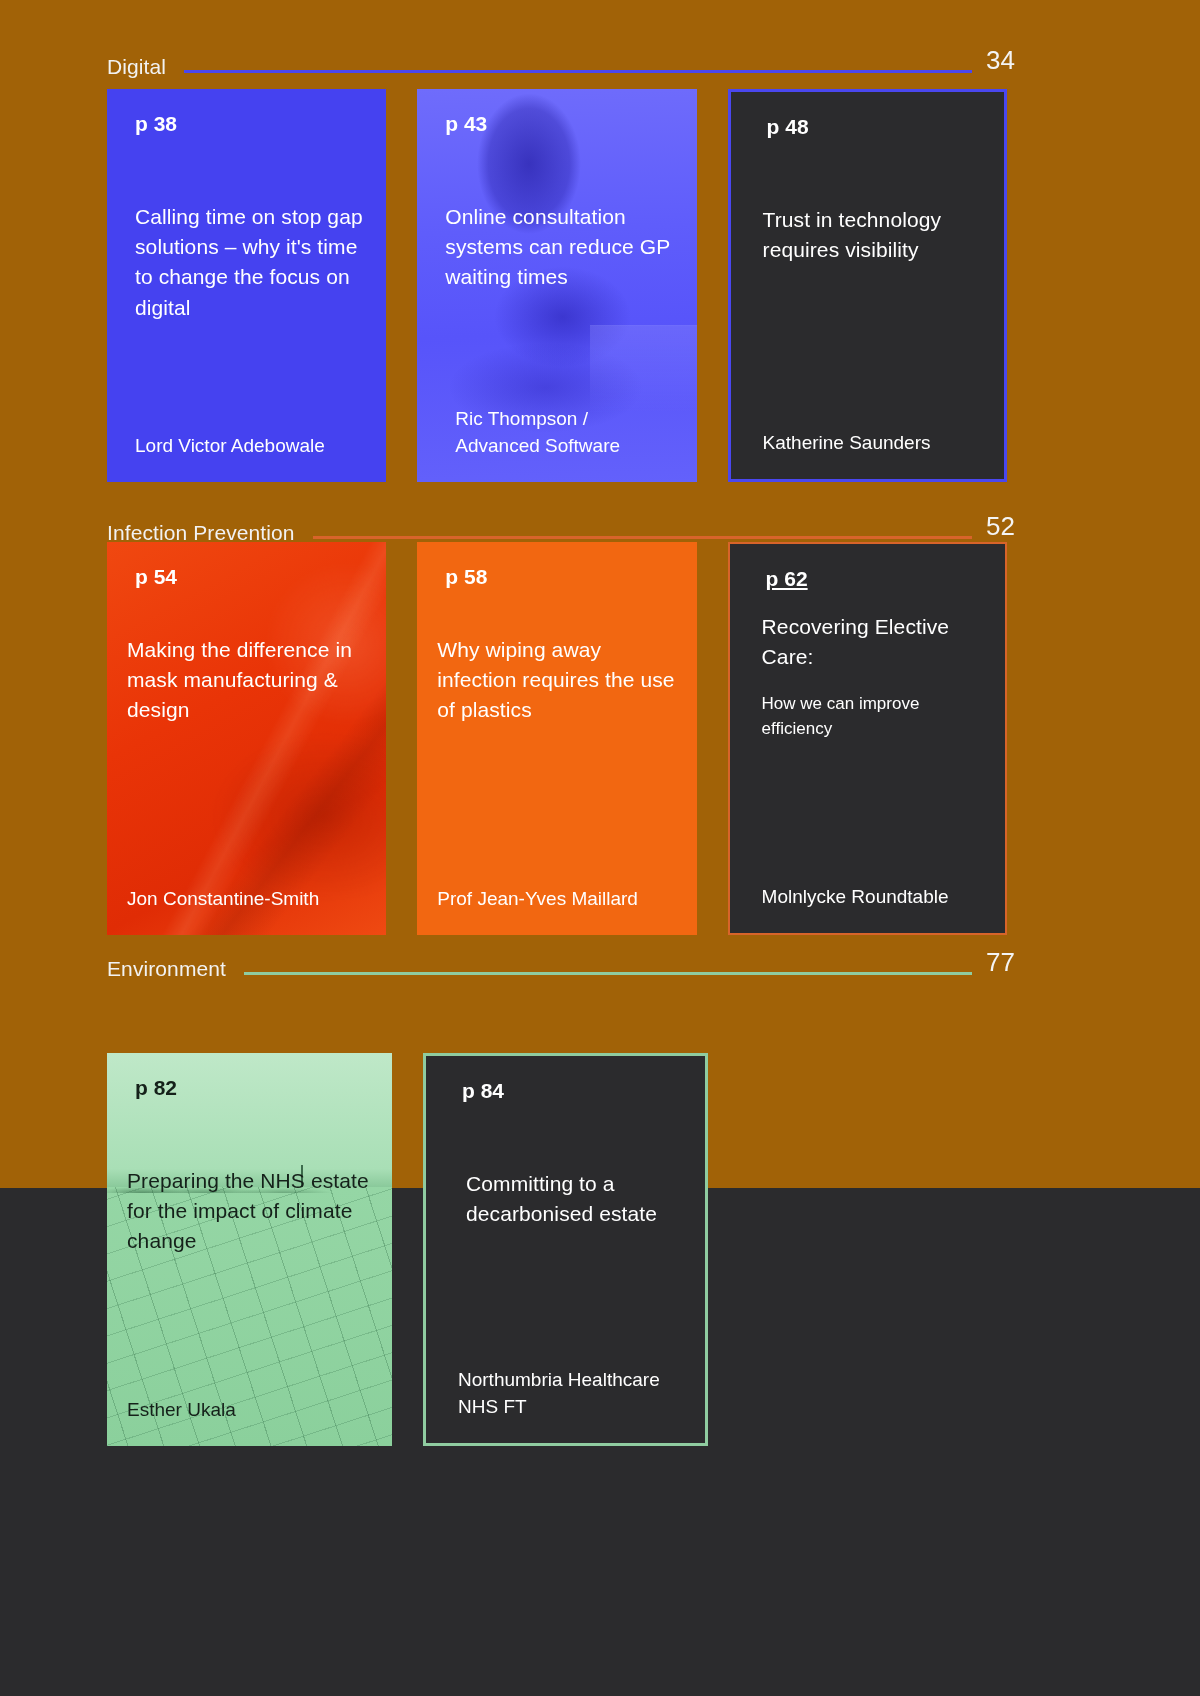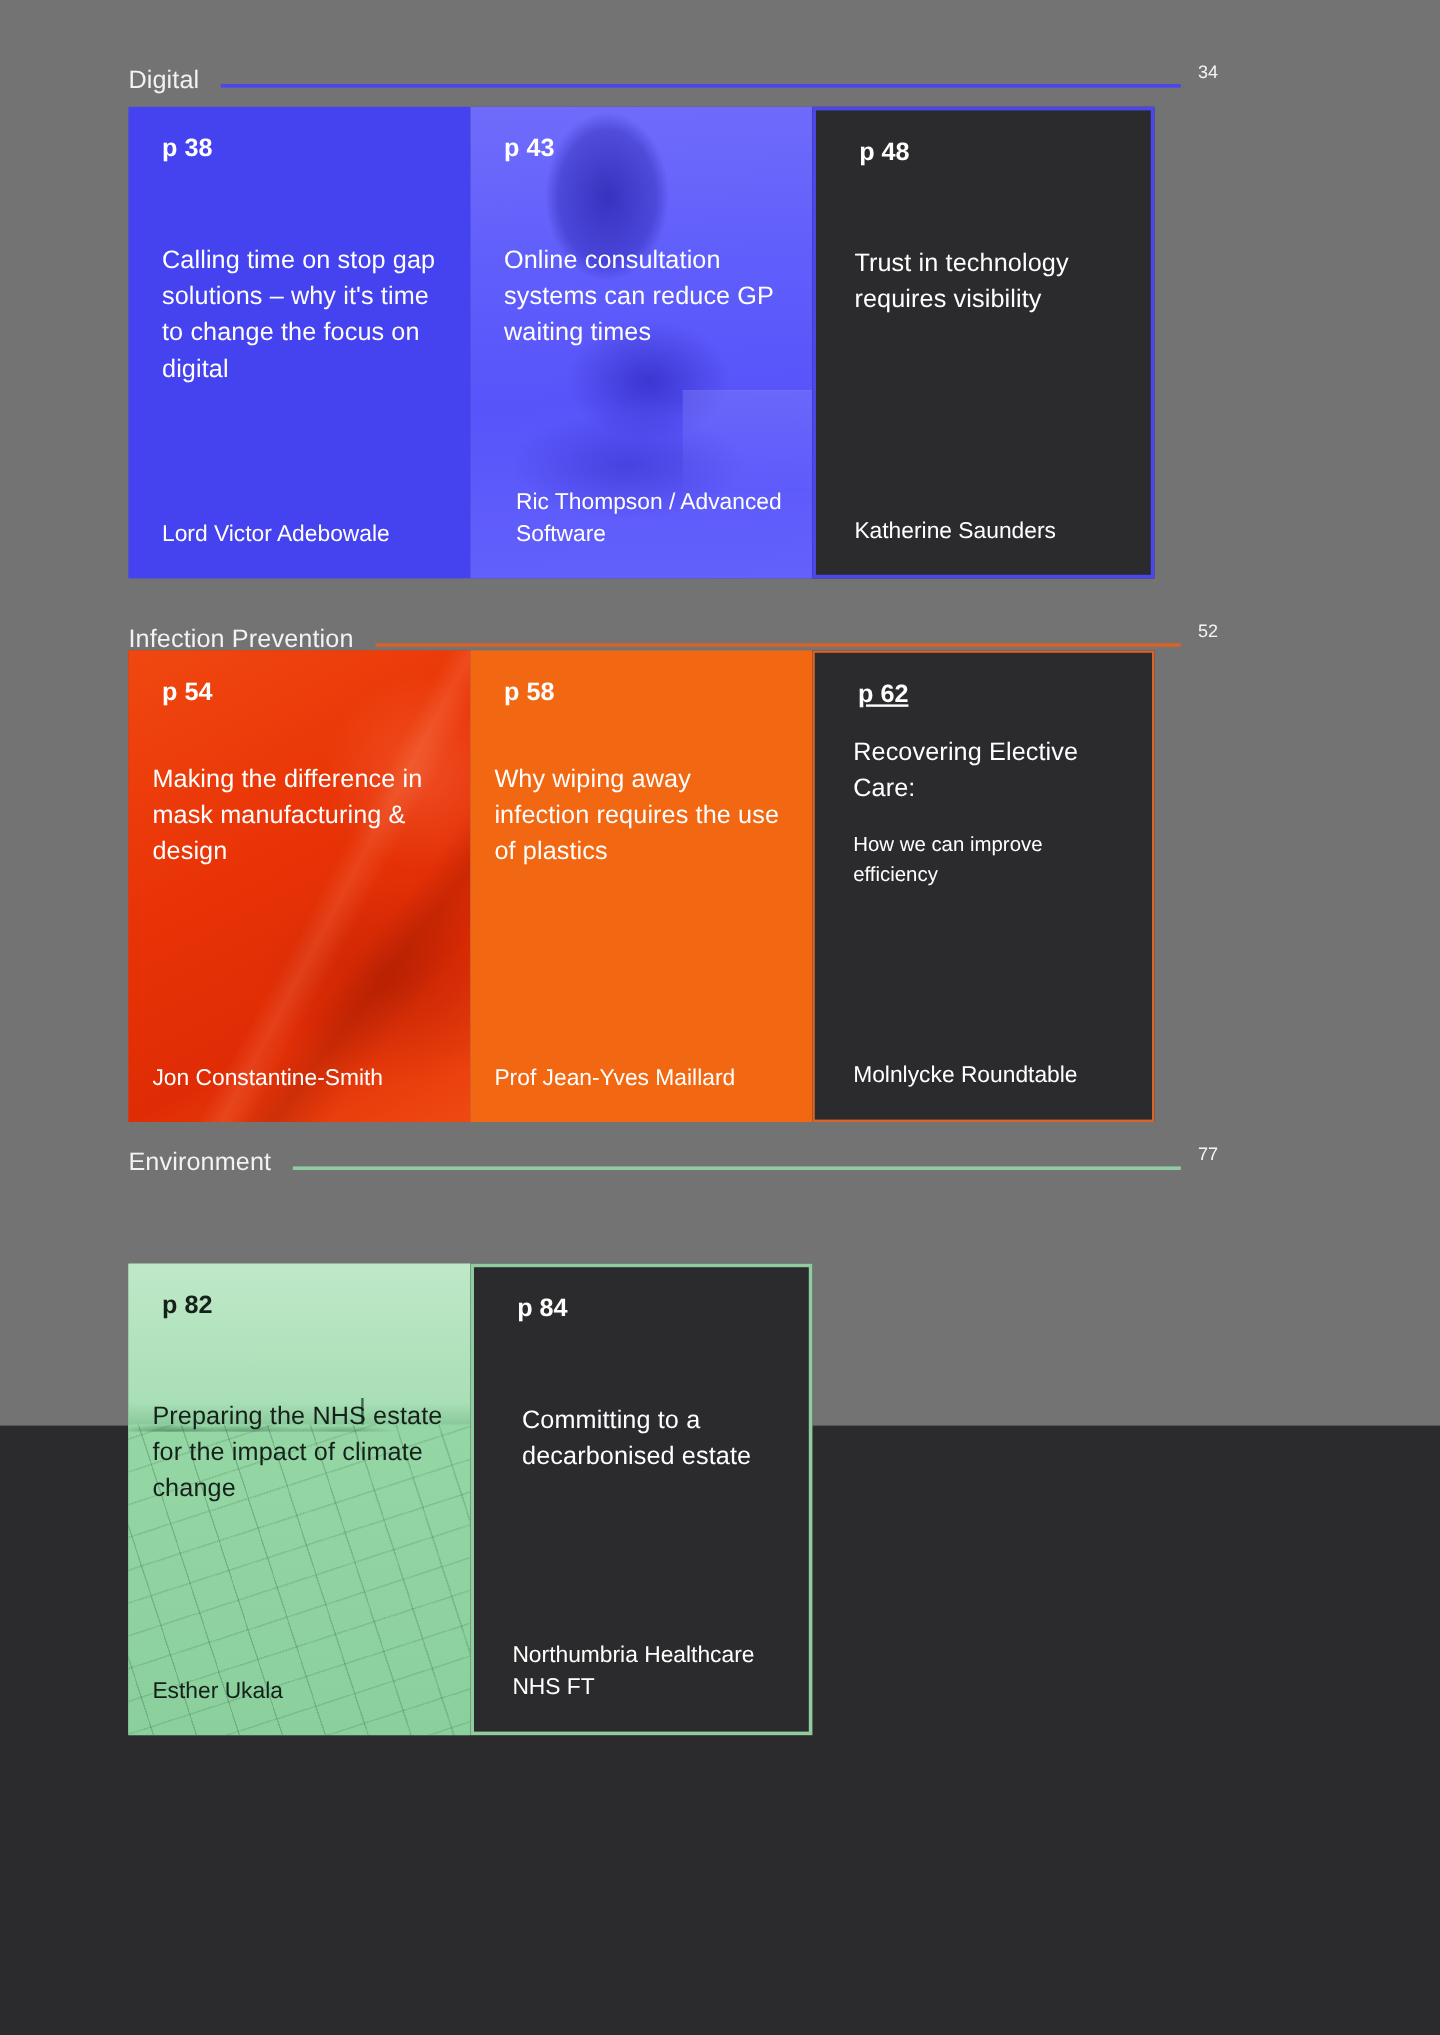--- a/index.html
+++ b/index.html
@@ -9,21 +9,21 @@
     height: 1696px;
     background: #2b2b2d;
     font-family: "Liberation Sans", sans-serif;
     overflow: hidden;
   }
 
   .page {
     position: relative;
     width: 1200px;
     height: 1188px;
-    background: #737373;
+    background: #a16207;
   }
 
   
   .section-head {
     position: absolute;
     left: 107px;
     width: 908px;
     height: 40px;
     display: flex;
     align-items: center;
@@ -37,34 +37,34 @@
   }
   .section-rule {
     flex: 1 1 auto;
     height: 3px;
     margin: 0 14px 0 18px;
     position: relative;
     top: 5px;
   }
   .section-page {
     color: #f4f4f4;
-    font-size: 15px;
+    font-size: 26px;
     line-height: 1;
     white-space: nowrap;
     position: relative;
     top: -6px;
   }
 
   
   .row {
     position: absolute;
     left: 107px;
     width: 900px;
     display: flex;
-    gap: 0;
+    gap: 31px;
   }
   .card {
     position: relative;
     width: 285px;
     height: 393px;
     overflow: hidden;
     display: flex;
     flex-direction: column;
     padding: 24px 20px 22px 20px;
   }

